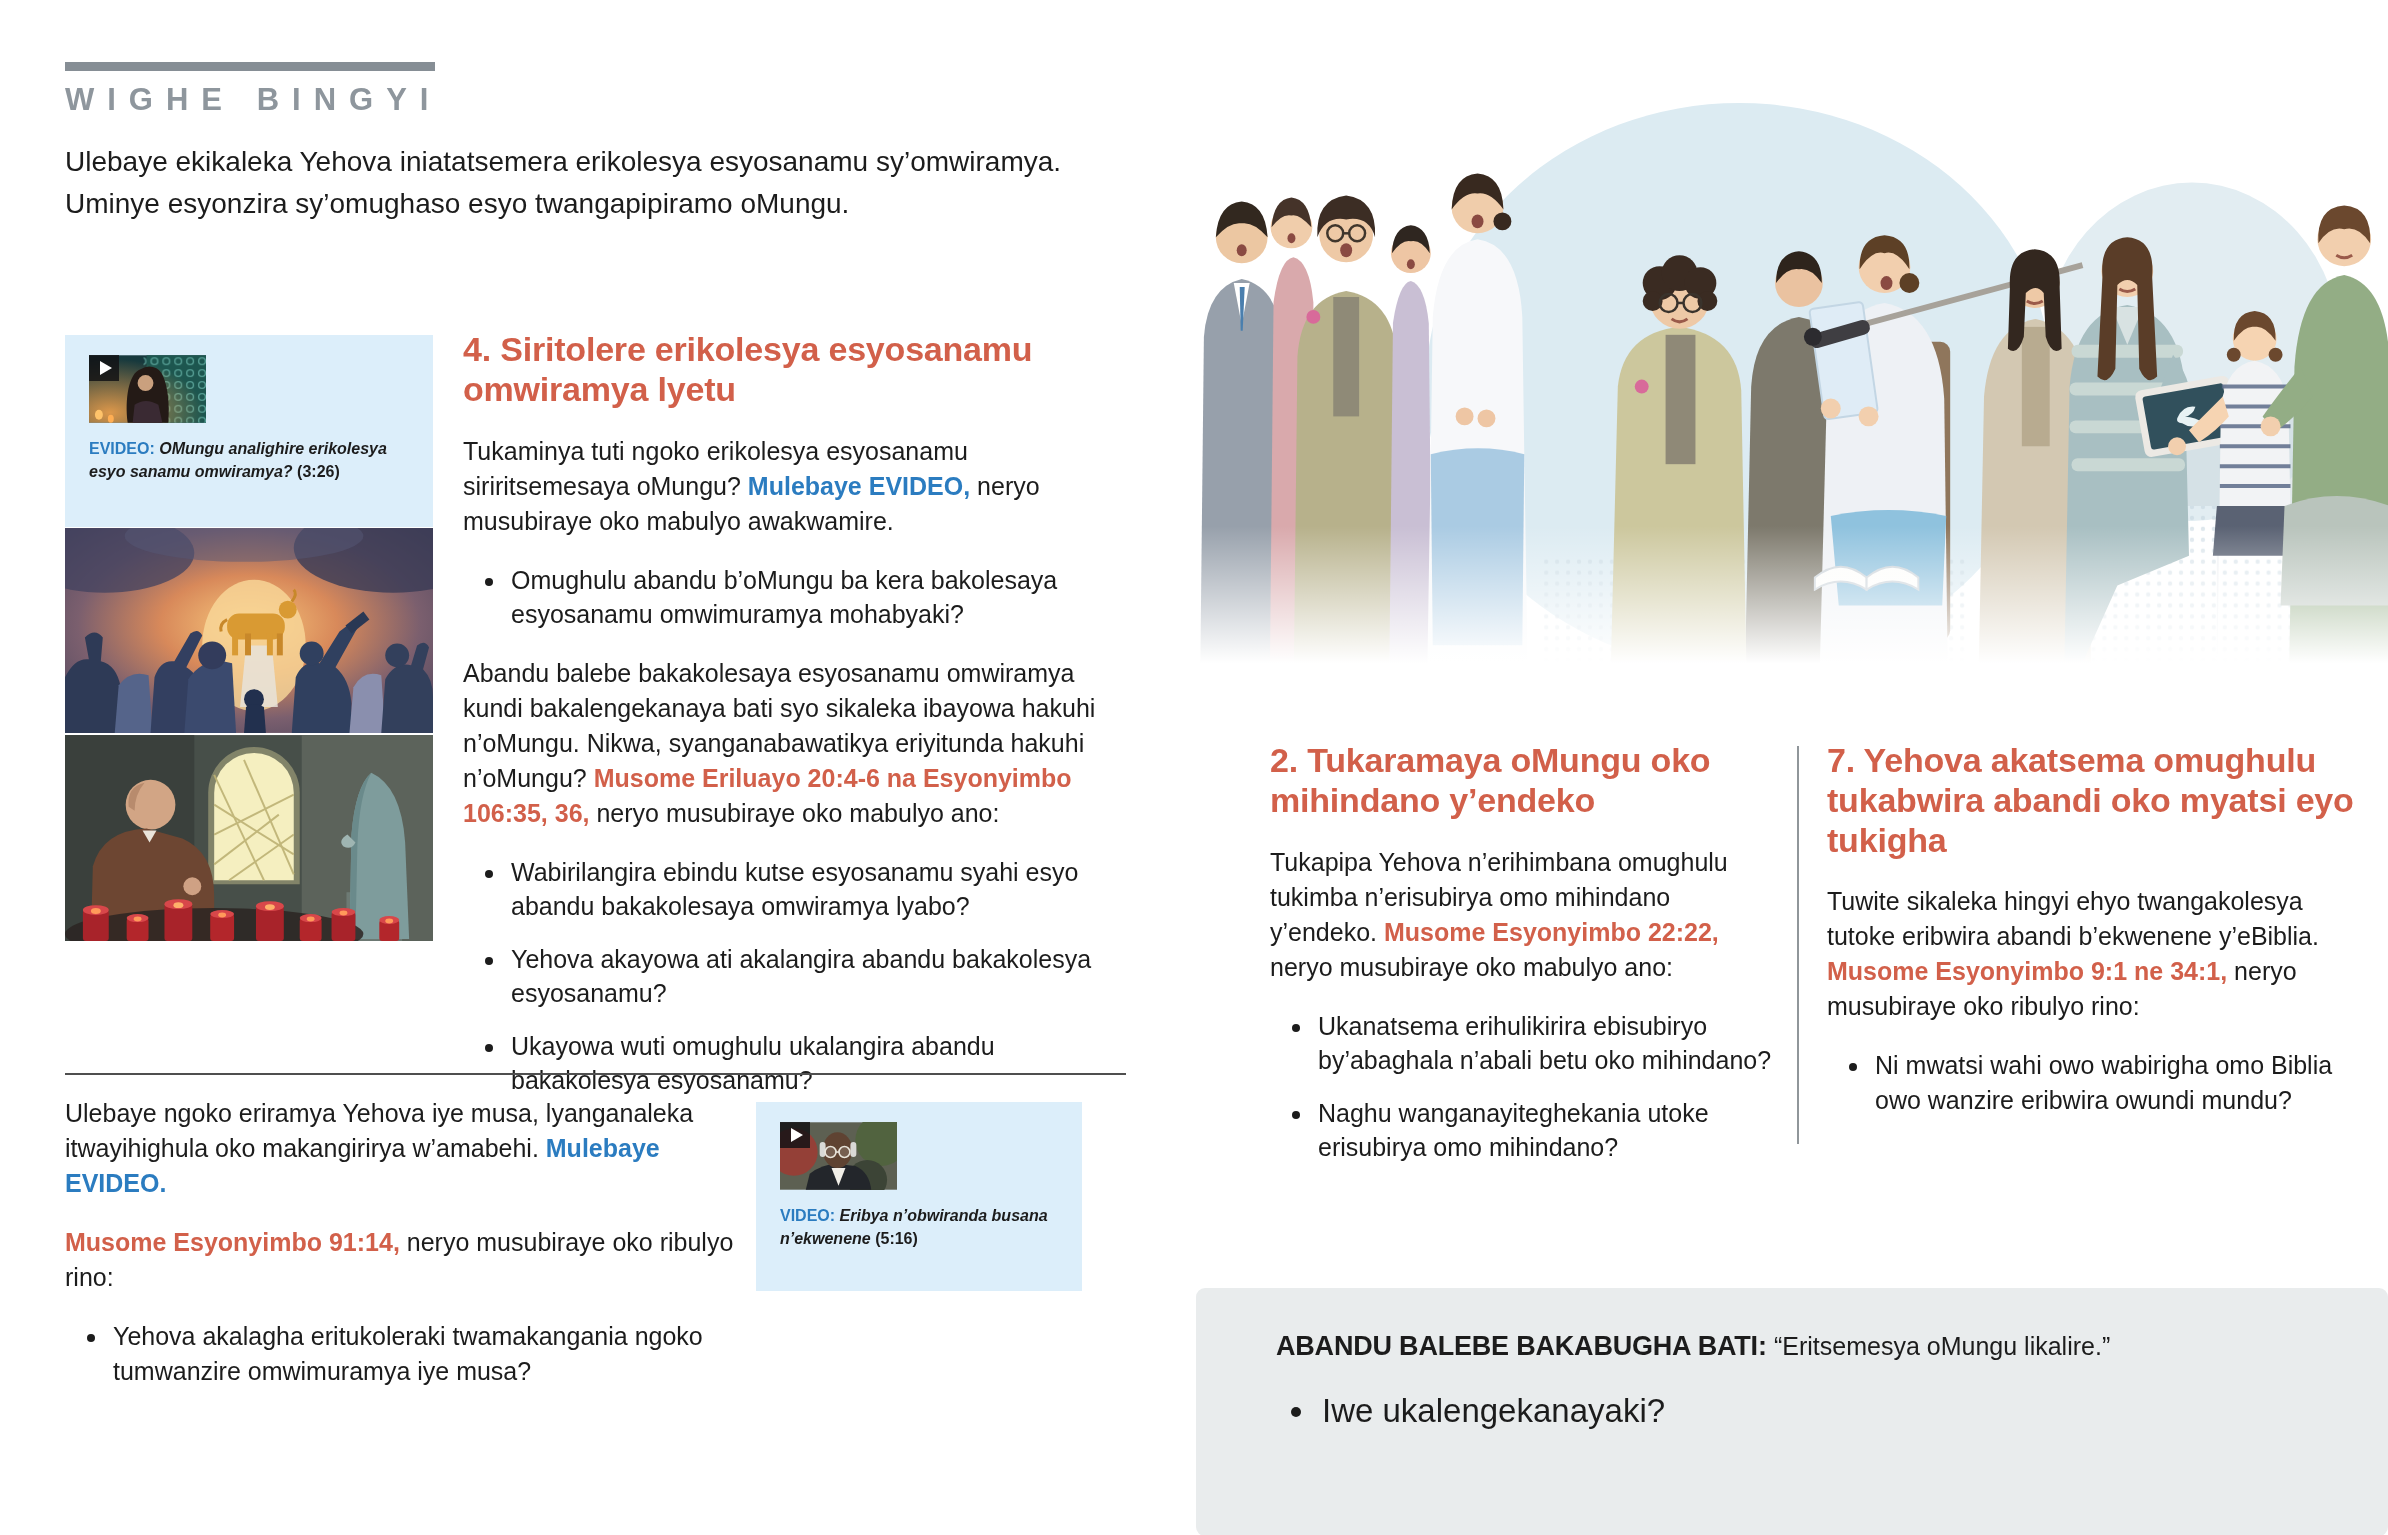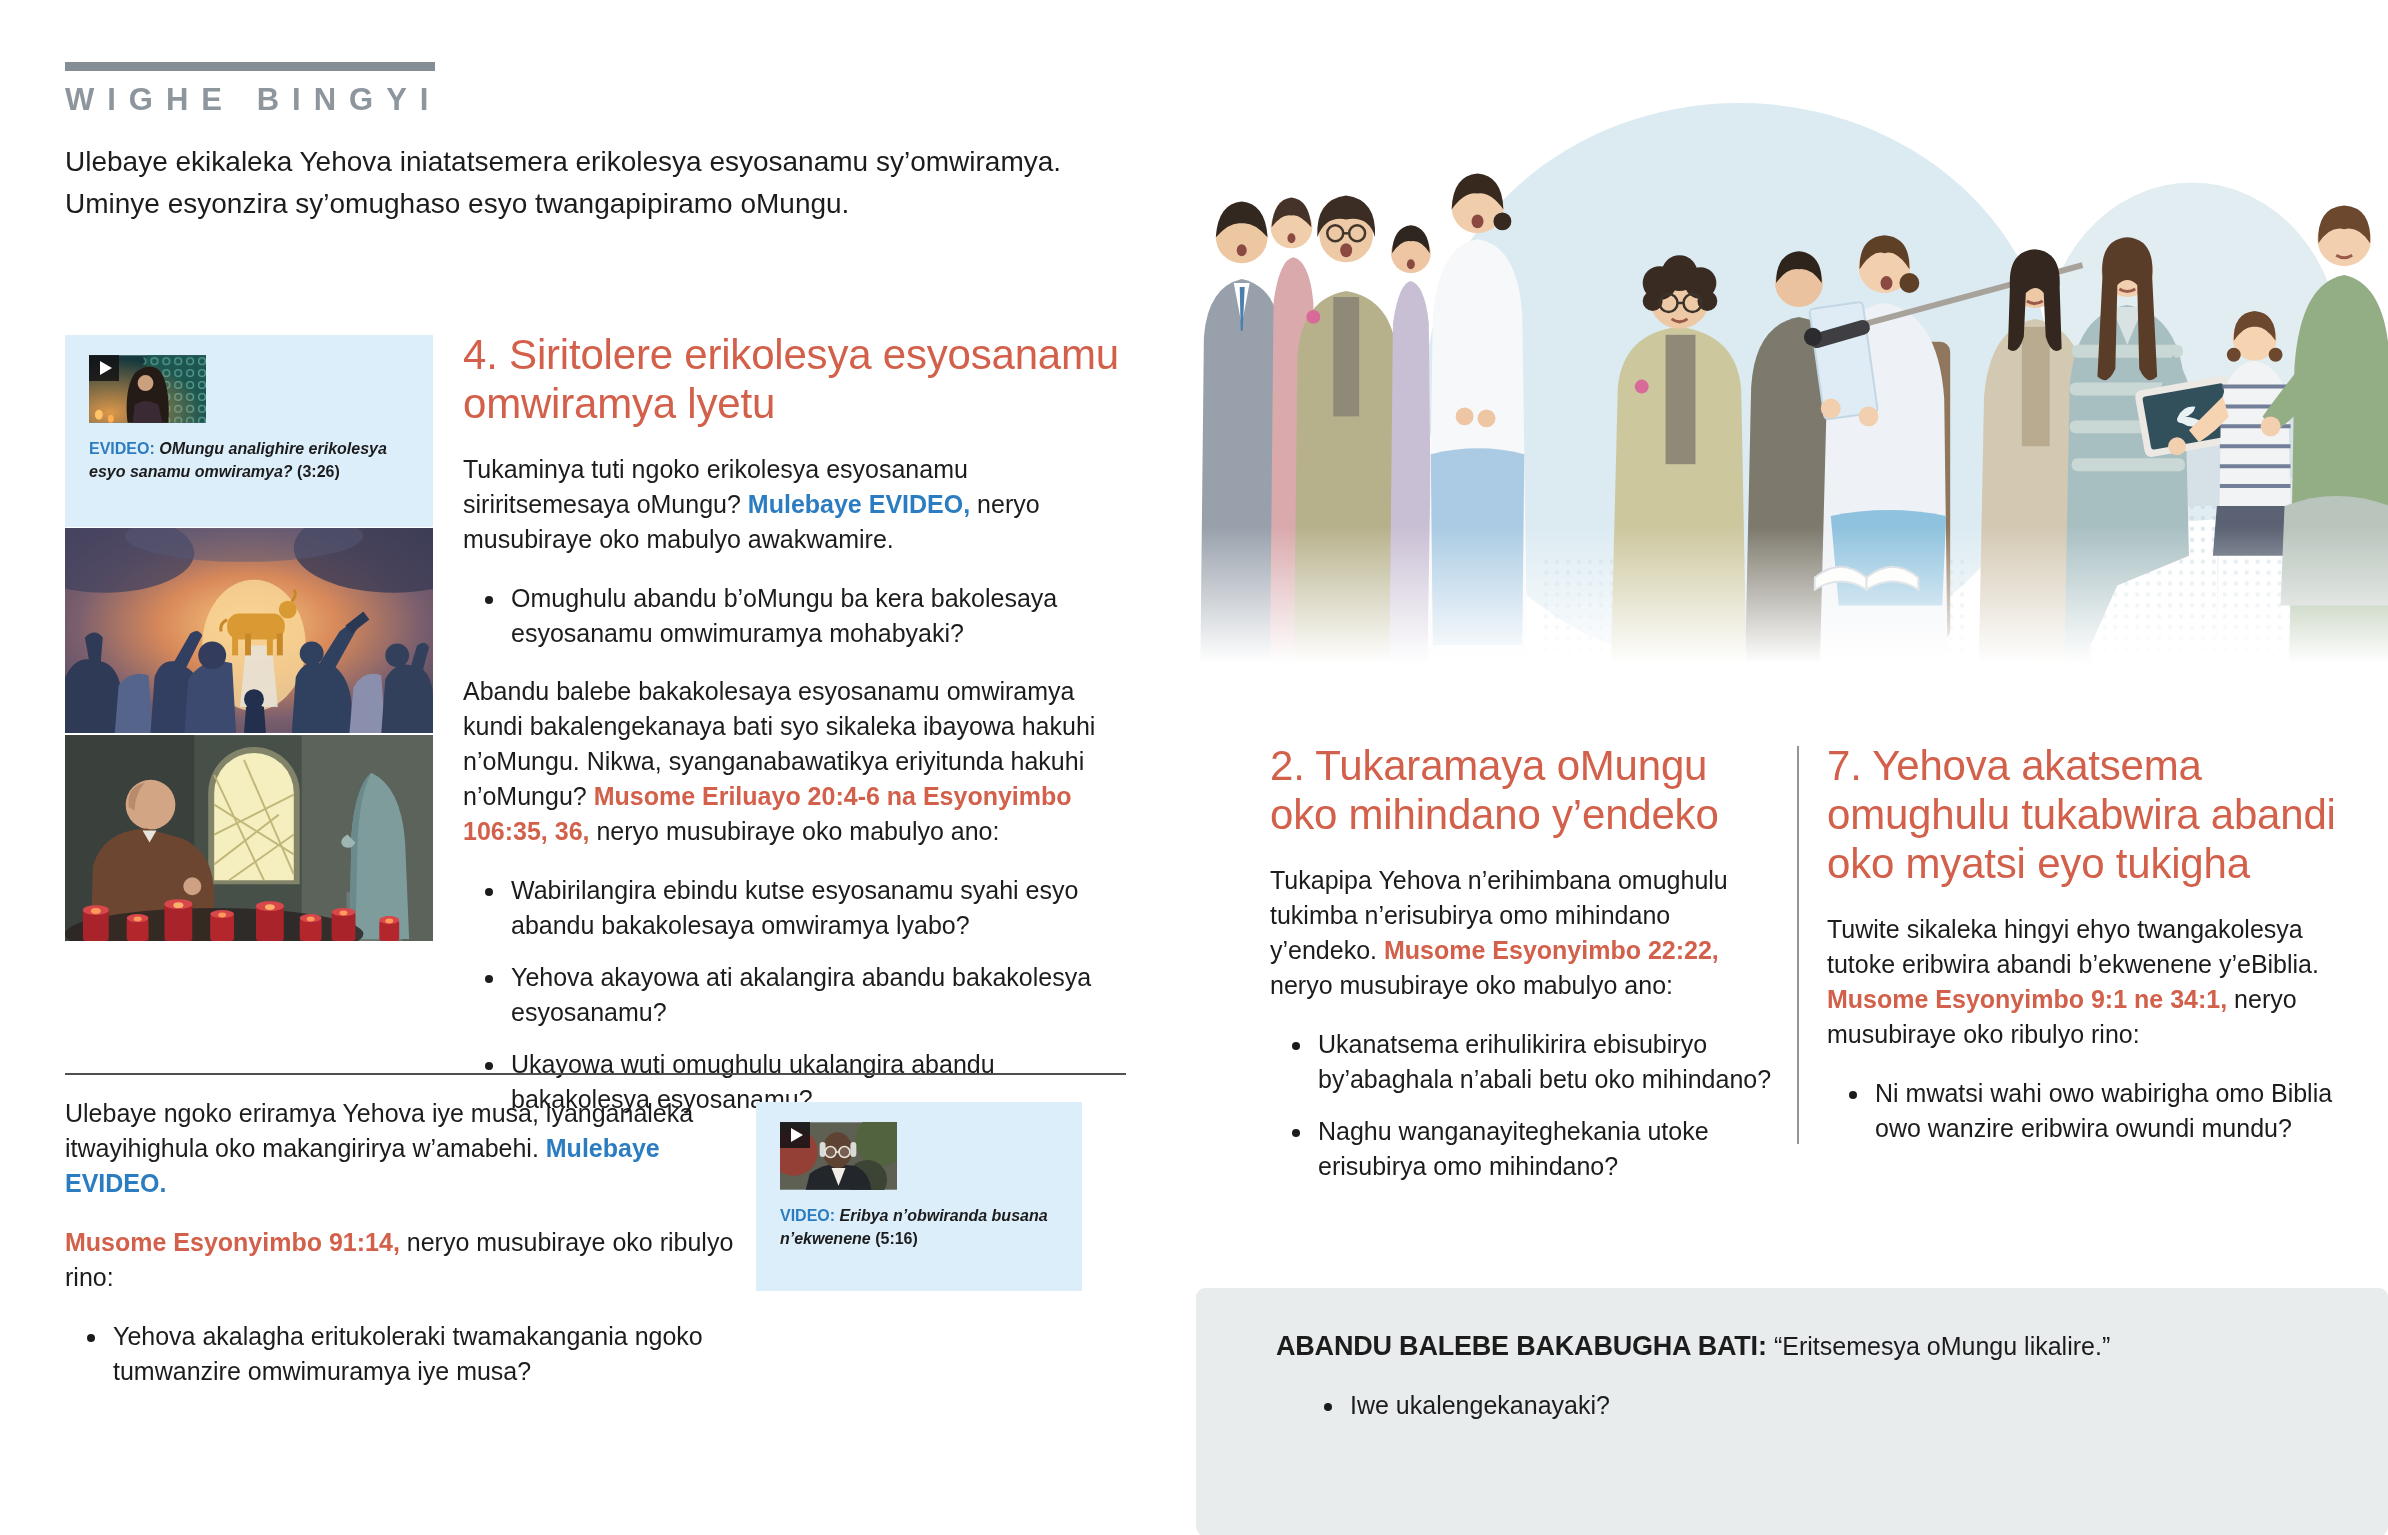--- a/index.html
+++ b/index.html
@@ -33,21 +33,21 @@
   .vcap{margin-top:14px;font-size:16px;line-height:1.45;}
   .seg-vlabel{font-weight:700;color:var(--blue);}
   .seg-vtitle{font-weight:700;font-style:italic;}
   .seg-vdur{font-weight:700;}
   
   .pic{overflow:hidden;}
   .pic svg{display:block;width:100%;height:100%;}
   .pic1{left:65px;top:528px;width:368px;height:205px;}
   .pic2{left:65px;top:735px;width:368px;height:206px;}
   
-  .section h2{font-size:42px;line-height:1.17;font-weight:400;color:var(--orange);margin:0 0 24px 0;letter-spacing:-0.2px;}
+  .section h2{font-size:34px;line-height:1.17;font-weight:700;color:var(--orange);margin:0 0 24px 0;letter-spacing:-0.2px;}
   .section p{margin:0 0 24px 0;font-size:25px;line-height:1.4;}
   .section ul{margin:0 0 24px 0;padding-left:44px;}
   .section li{margin:0 0 18px 0;font-size:25px;line-height:1.38;padding-left:4px;}
   .seg-link{color:var(--blue);font-weight:700;}
   .seg-ref{color:var(--orange);font-weight:700;}
   .sec4{left:463px;top:330px;width:665px;}
   .sec5{left:65px;top:1096px;width:677px;}
   .sec5 h2{max-width:498px;}
   .sec6{left:1270px;top:741px;width:505px;}
   .sec7{left:1827px;top:741px;width:529px;}
@@ -55,21 +55,21 @@
   .vdiv{left:1797px;top:746px;width:2px;height:398px;background:#90969a;}
   
   .illus{left:1182px;top:88px;width:1208px;height:621px;}
   .illus svg{display:block;width:100%;height:100%;}
   
   .qbox{left:1196px;top:1288px;width:1192px;height:248px;background:var(--boxgray);box-sizing:border-box;padding:40px 60px 0 80px;border-radius:9px;}
   .qbox p{margin:0 0 22px 0;font-size:26px;line-height:1.4;}
   .seg-qhead{font-weight:700;font-size:27px;letter-spacing:-0.2px;}
   .seg-qquote{font-size:25px;}
   .qbox ul{margin:0;padding-left:42px;}
-  .qbox li{font-size:25px;line-height:1.4;padding-left:4px;margin-left:28px;}
+  .qbox li{font-size:33px;line-height:1.4;padding-left:4px;}
 </style>
 </head>
 <body>
 
 <div class="abs kicker-bar"></div>
 <div class="abs kicker">WIGHE BINGYI</div>
 <div class="abs intro">Ulebaye ekikaleka Yehova iniatatsemera erikolesya esyosanamu sy’omwiramya. Uminye esyonzira sy’omughaso esyo twangapipiramo oMungu.</div>
 
 <div class="abs vbox vbox1">
   <div class="thumb">

